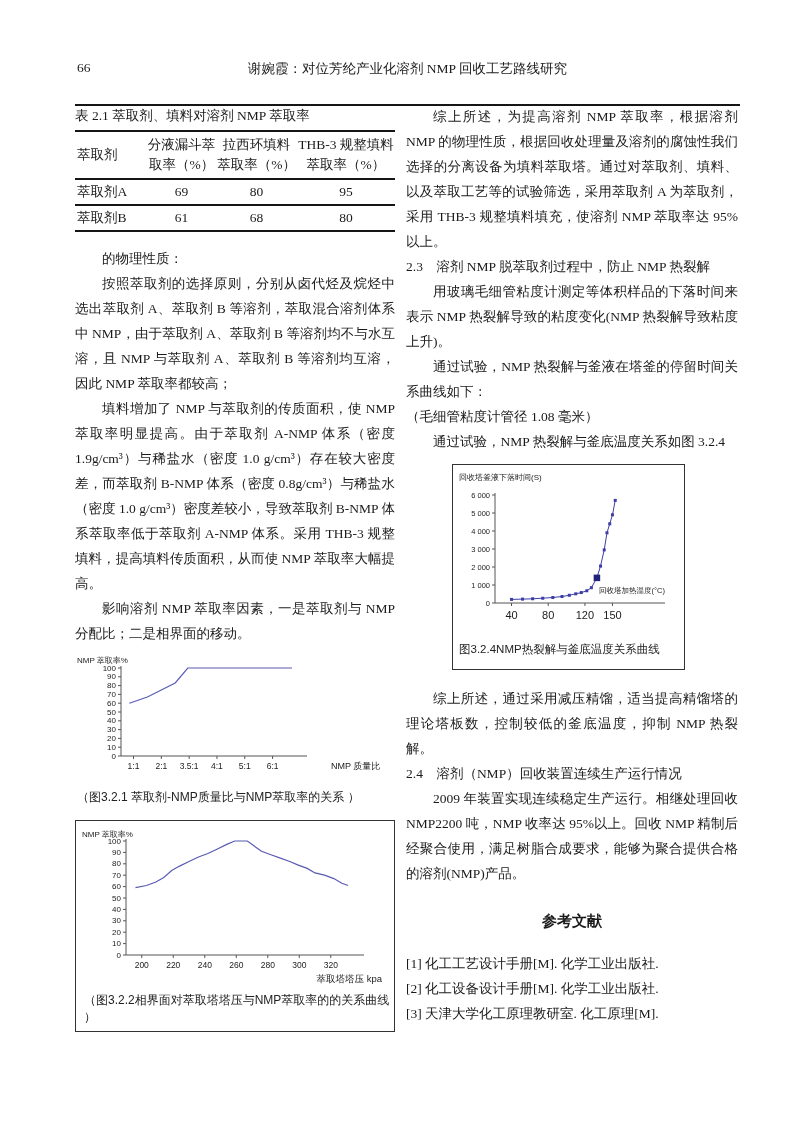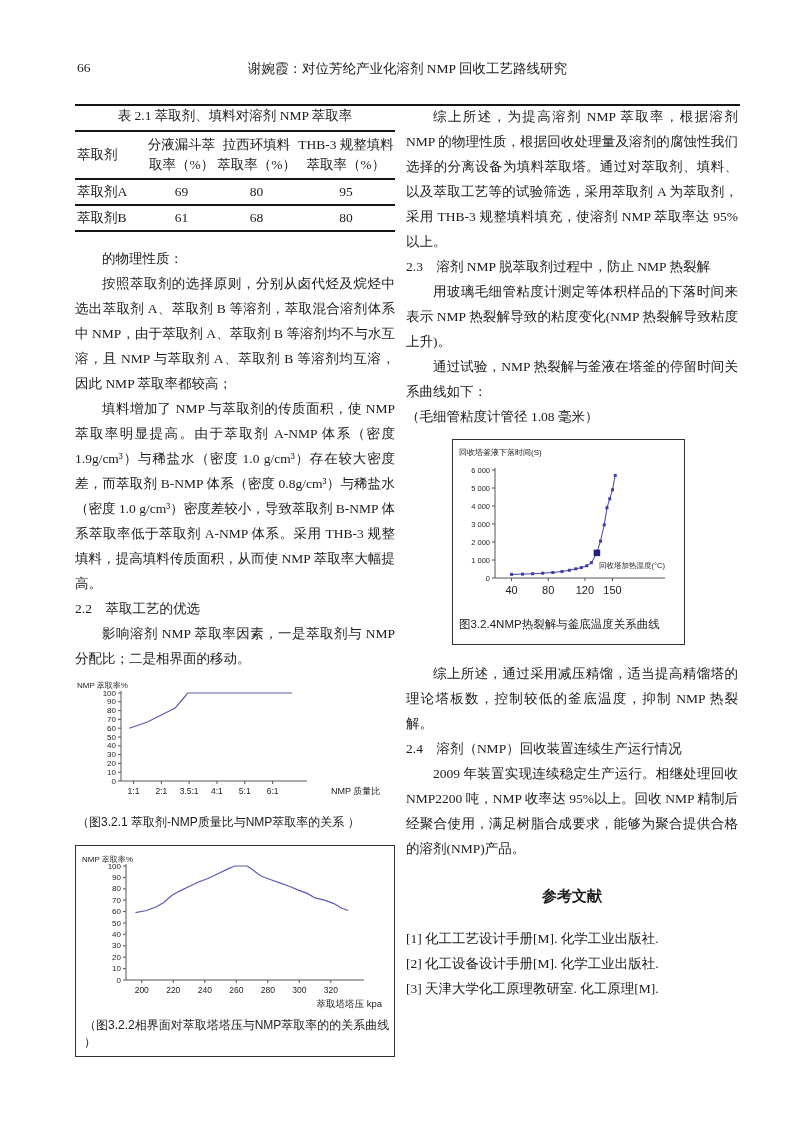--- a/index.html
+++ b/index.html
@@ -12,21 +12,21 @@
   .header-title{display:block;text-align:center;}
   
   .col{position:absolute;top:104px;}
   .col-left{left:75px;width:320px;}
   .col-right{left:406px;width:332px;}
   
   .para{font-size:13.5px;line-height:25px;text-align:justify;text-indent:2em;margin:0;}
   .noindent{text-indent:0;}
   .sec-heading{font-size:13.5px;line-height:25px;text-indent:0;margin:0;text-align:left;}
   
-  .table-caption{text-align:center;font-size:13.5px;line-height:20px;margin:2px 0 4px 0;}
+  .table-caption{font-size:13.5px;line-height:20px;margin:2px 0 4px 0;}
   table.data-table{width:100%;border-collapse:collapse;font-size:13.5px;
                    border-top:2px solid #151515;border-bottom:2px solid #151515;}
   table.data-table thead tr{border-bottom:2px solid #151515;}
   table.data-table tbody tr + tr{border-top:2px solid #151515;}
   table.data-table th{font-weight:normal;white-space:pre-line;line-height:20px;padding:3px 0;text-align:center;vertical-align:middle;}
   table.data-table th:first-child{text-align:left;width:70px;padding-left:2px;}
   table.data-table td{text-align:center;padding:3px 0;line-height:18px;}
   table.data-table td:first-child{text-align:left;padding-left:2px;}
   
   .chart-wrap{margin-top:8px;}
@@ -79,21 +79,20 @@
             <td>61</td>
             <td>68</td>
             <td>80</td>
           </tr>
         </tbody>
     </table>
 
     <p class="para" style="margin-top:14px">的物理性质：</p>
     <p class="para">按照萃取剂的选择原则，分别从卤代烃及烷烃中选出萃取剂 A、萃取剂 B 等溶剂，萃取混合溶剂体系中 NMP，由于萃取剂 A、萃取剂 B 等溶剂均不与水互溶，且 NMP 与萃取剂 A、萃取剂 B 等溶剂均互溶，因此 NMP 萃取率都较高；</p>
     <p class="para">填料增加了 NMP 与萃取剂的传质面积，使 NMP 萃取率明显提高。由于萃取剂 A-NMP 体系（密度 1.9g/cm³）与稀盐水（密度 1.0 g/cm³）存在较大密度差，而萃取剂 B-NMP 体系（密度 0.8g/cm³）与稀盐水（密度 1.0 g/cm³）密度差较小，导致萃取剂 B-NMP 体系萃取率低于萃取剂 A-NMP 体系。采用 THB-3 规整填料，提高填料传质面积，从而使 NMP 萃取率大幅提高。</p>
-    <p class="sec-heading">2.2　萃取工艺的优选</p>
     <p class="para">影响溶剂 NMP 萃取率因素，一是萃取剂与 NMP 分配比；二是相界面的移动。</p>
 
     <div class="chart-wrap">
       <svg id="chart-321" width="320" height="130" viewBox="0 0 320 130">
           <line x1="46" y1="12" x2="46" y2="102" stroke="#555" stroke-width="1"></line>
           <line x1="46" y1="102" x2="232" y2="102" stroke="#555" stroke-width="1"></line>
           <line x1="43" y1="102" x2="46" y2="102" stroke="#555" stroke-width="1"></line>
           <text x="41" y="104.5" text-anchor="end" font-size="8">0</text>
           <line x1="43" y1="93.2" x2="46" y2="93.2" stroke="#555" stroke-width="1"></line>
           <text x="41" y="95.7" text-anchor="end" font-size="8">10</text>
@@ -181,20 +180,21 @@
       <div class="fig-caption">（图3.2.2相界面对萃取塔塔压与NMP萃取率的的关系曲线 ）</div>
     </div>
   </div>
 
   <div class="col col-right">
     <p class="para">综上所述，为提高溶剂 NMP 萃取率，根据溶剂 NMP 的物理性质，根据回收处理量及溶剂的腐蚀性我们选择的分离设备为填料萃取塔。通过对萃取剂、填料、以及萃取工艺等的试验筛选，采用萃取剂 A 为萃取剂，采用 THB-3 规整填料填充，使溶剂 NMP 萃取率达 95%以上。</p>
     <p class="sec-heading">2.3　溶剂 NMP 脱萃取剂过程中，防止 NMP 热裂解</p>
     <p class="para">用玻璃毛细管粘度计测定等体积样品的下落时间来表示 NMP 热裂解导致的粘度变化(NMP 热裂解导致粘度上升)。</p>
     <p class="para">通过试验，NMP 热裂解与釜液在塔釜的停留时间关系曲线如下：</p>
     <p class="para noindent">（毛细管粘度计管径 1.08 毫米）</p>
+    <p class="para">通过试验，NMP 热裂解与釜底温度关系如图 3.2.4</p>
 
     <div class="chart-box chart-box-3">
       <div class="chart3-title">回收塔釜液下落时间(S)</div>
       <svg id="chart-324" width="219" height="152" viewBox="0 0 219 152">
           <line x1="36" y1="10" x2="36" y2="120" stroke="#555" stroke-width="1"></line>
           <line x1="36" y1="120" x2="206" y2="120" stroke="#555" stroke-width="1"></line>
           <line x1="33" y1="120" x2="36" y2="120" stroke="#555" stroke-width="1"></line>
           <text x="31" y="122.5" text-anchor="end" font-size="7.5">0</text>
           <line x1="33" y1="102" x2="36" y2="102" stroke="#555" stroke-width="1"></line>
           <text x="31" y="104.5" text-anchor="end" font-size="7.5">1 000</text>

